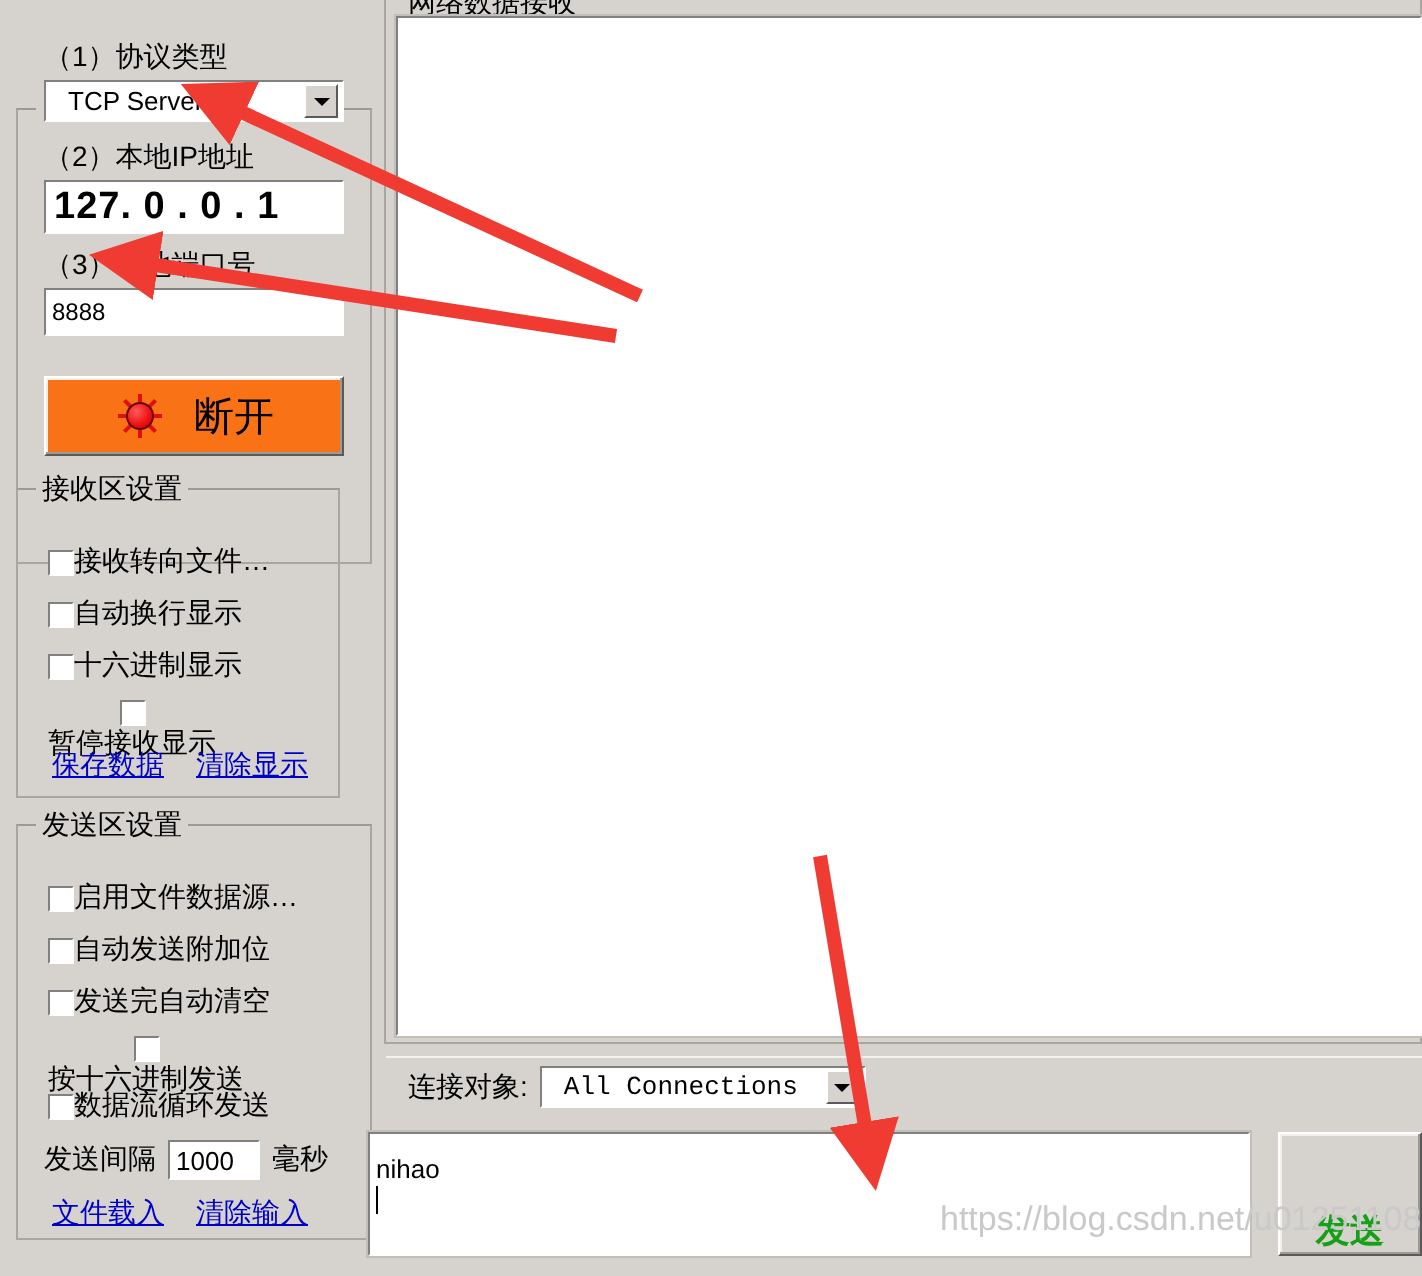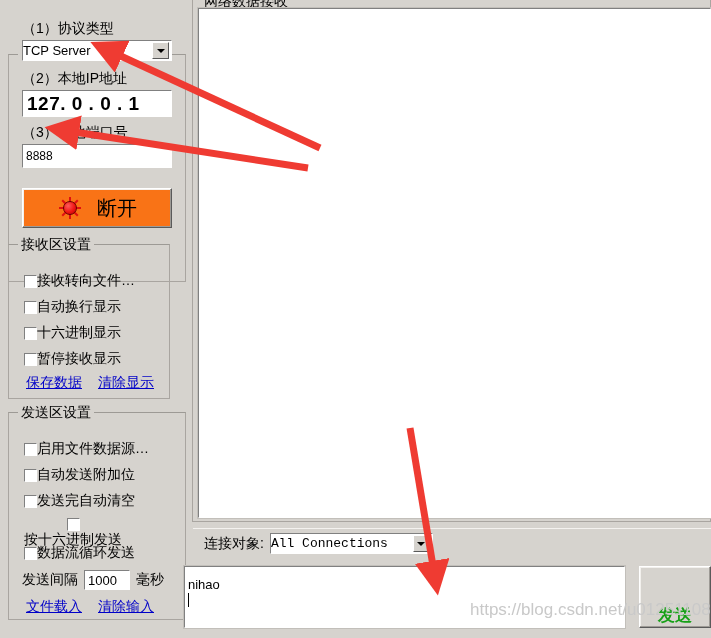--- a/index.html
+++ b/index.html
@@ -56,21 +56,21 @@
     background: #ffffff;
     border-top: 1px solid #808080;
     border-left: 1px solid #808080;
     border-right: 1px solid #ffffff;
     border-bottom: 1px solid #ffffff;
     display: flex;
     align-items: center;
   }
   .combo .combo-text {
     flex: 1;
-    padding-left: 0;
+    padding-left: 11px;
     font-size: 13px;
     white-space: nowrap;
     overflow: hidden;
   }
   .combo .combo-arrow {
     width: 17px; height: 17px;
     margin-right: 2px;
     background: #d6d3ce;
     border-top: 1px solid #ffffff;
     border-left: 1px solid #ffffff;
@@ -343,21 +343,21 @@
       <span>接收转向文件…</span>
     </div>
     <div class="cbrow" style="left:24px; top:298px;">
       <span class="cbbox"></span>
       <span>自动换行显示</span>
     </div>
     <div class="cbrow" style="left:24px; top:324px;">
       <span class="cbbox"></span>
       <span>十六进制显示</span>
     </div>
-    <div class="cbrow" style="left:24px; top:350px;">
+    <div class="cbrow" style="left:24px; top:350px;flex-direction:column;">
       <span class="cbbox"></span>
       <span>暂停接收显示</span>
     </div>
 
     <div class="linkrow" style="left:26px; top:374px;">
       <a>保存数据</a>
       <a>清除显示</a>
     </div>
 
     <div class="groupbox" style="left:8px; top:412px; width:178px; height:208px;">

